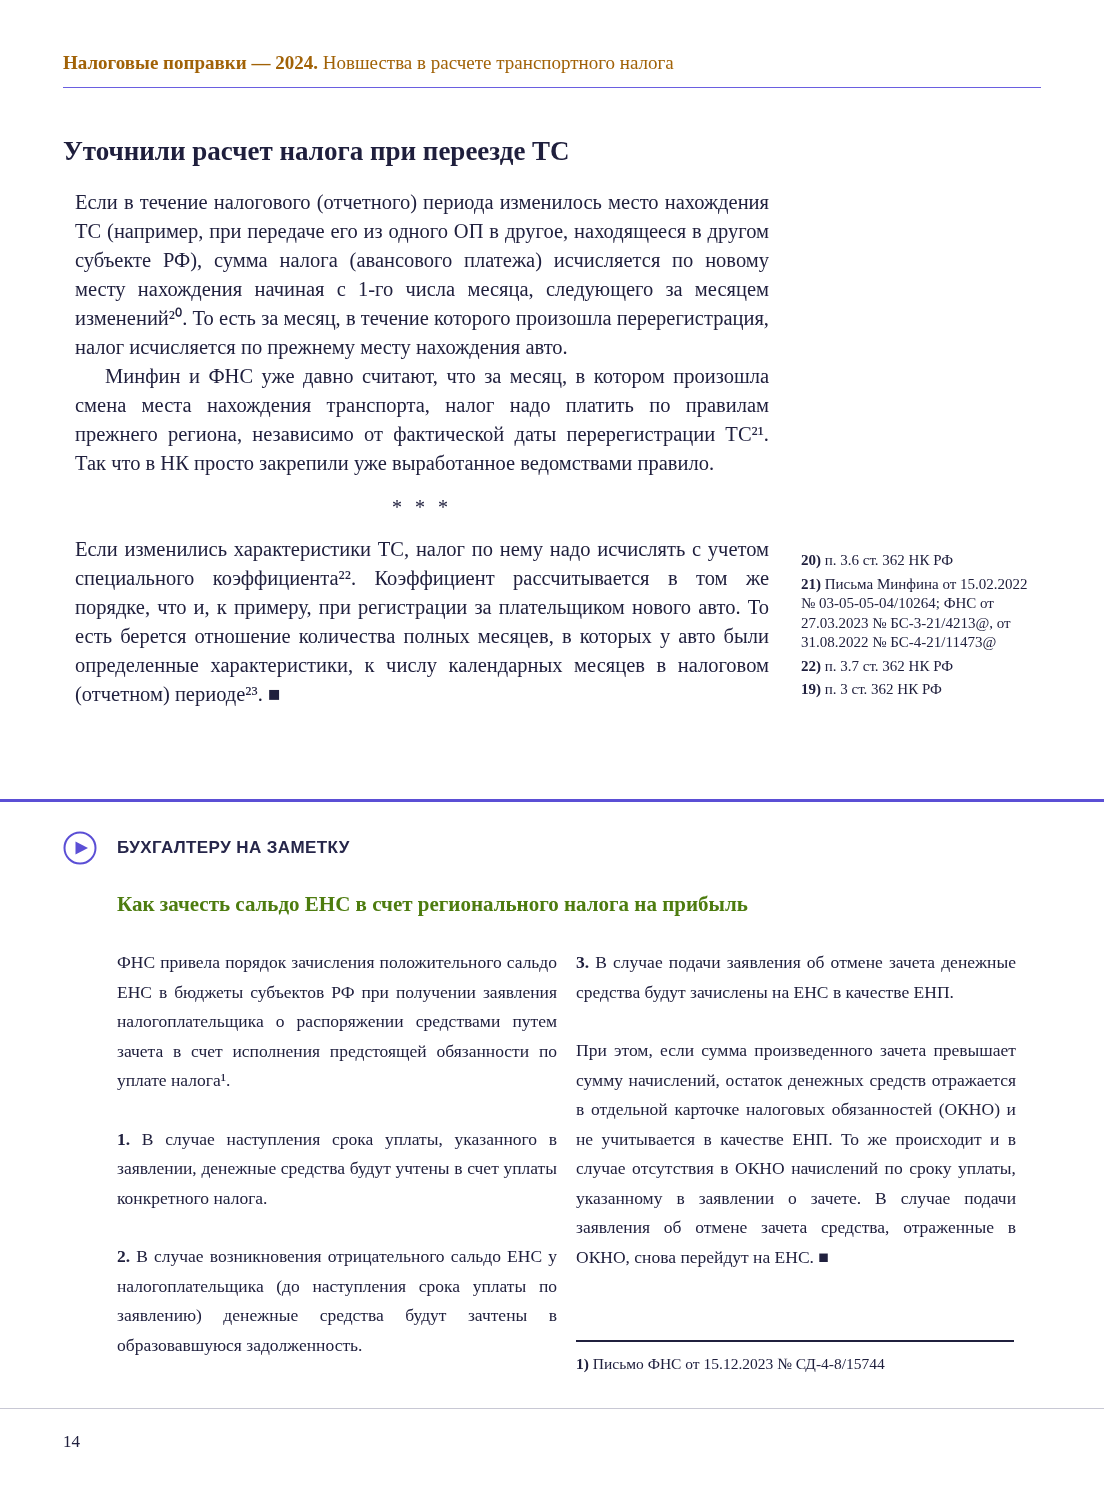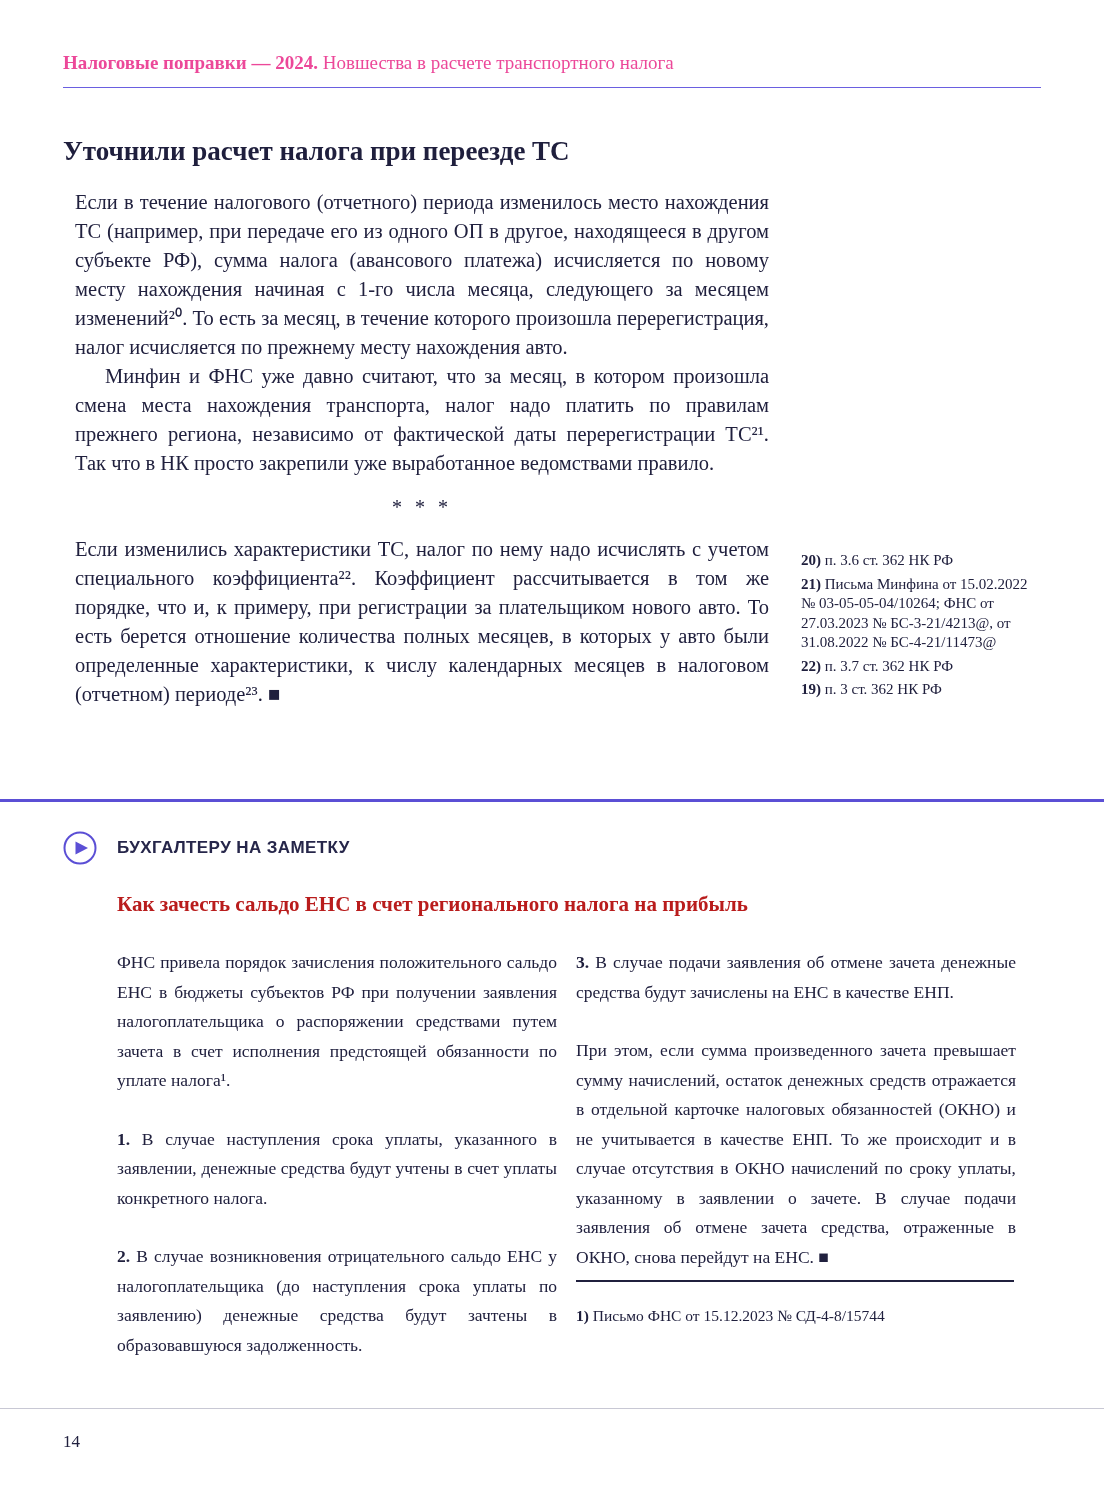--- a/index.html
+++ b/index.html
@@ -12,21 +12,21 @@
     font-family:"Liberation Serif", serif;
     color:#20203e;
     overflow:hidden;
   }
   
   .header {
     position:absolute;
     left:63px; top:52px;
     width:978px;
     font-size:19px;
-    color:#ec4899;
+    color:#a16207;
     padding-bottom:13px;
     border-bottom:1px solid #6a5fe0;
     white-space:nowrap;
   }
   .header .hdr-bold { font-weight:700; }
   
   .main-heading {
     position:absolute;
     left:63px; top:136px;
     font-size:27px;
@@ -80,40 +80,40 @@
     font-size:17px;
     letter-spacing:0.4px;
     color:#26264a;
     font-weight:bold;
   }
   .note-heading {
     position:absolute;
     left:117px; top:892px;
     font-size:21px;
     font-weight:700;
-    color:#b91c1c;
+    color:#4d7c0f;
   }
   .note-col {
     position:absolute;
     top:948px;
     width:440px;
     font-size:17.5px;
     line-height:29.5px;
     text-align:justify;
   }
   .note-col.left  { left:117px; }
   .note-col.right { left:576px; }
   .note-col p { margin:0 0 29px 0; }
   .note-col p b { font-weight:700; }
   .note-footnote {
     position:absolute;
-    left:576px; top:1280px;
+    left:576px; top:1340px;
     width:438px;
     border-top:2px solid #20203e;
-    padding-top:24px;
+    padding-top:12px;
     font-size:15.5px;
     line-height:20px;
   }
   .note-footnote b { font-weight:700; }
   
   .bottom-rule {
     position:absolute;
     left:0; top:1408px;
     width:1104px; height:1px;
     background:#c8c8d4;

